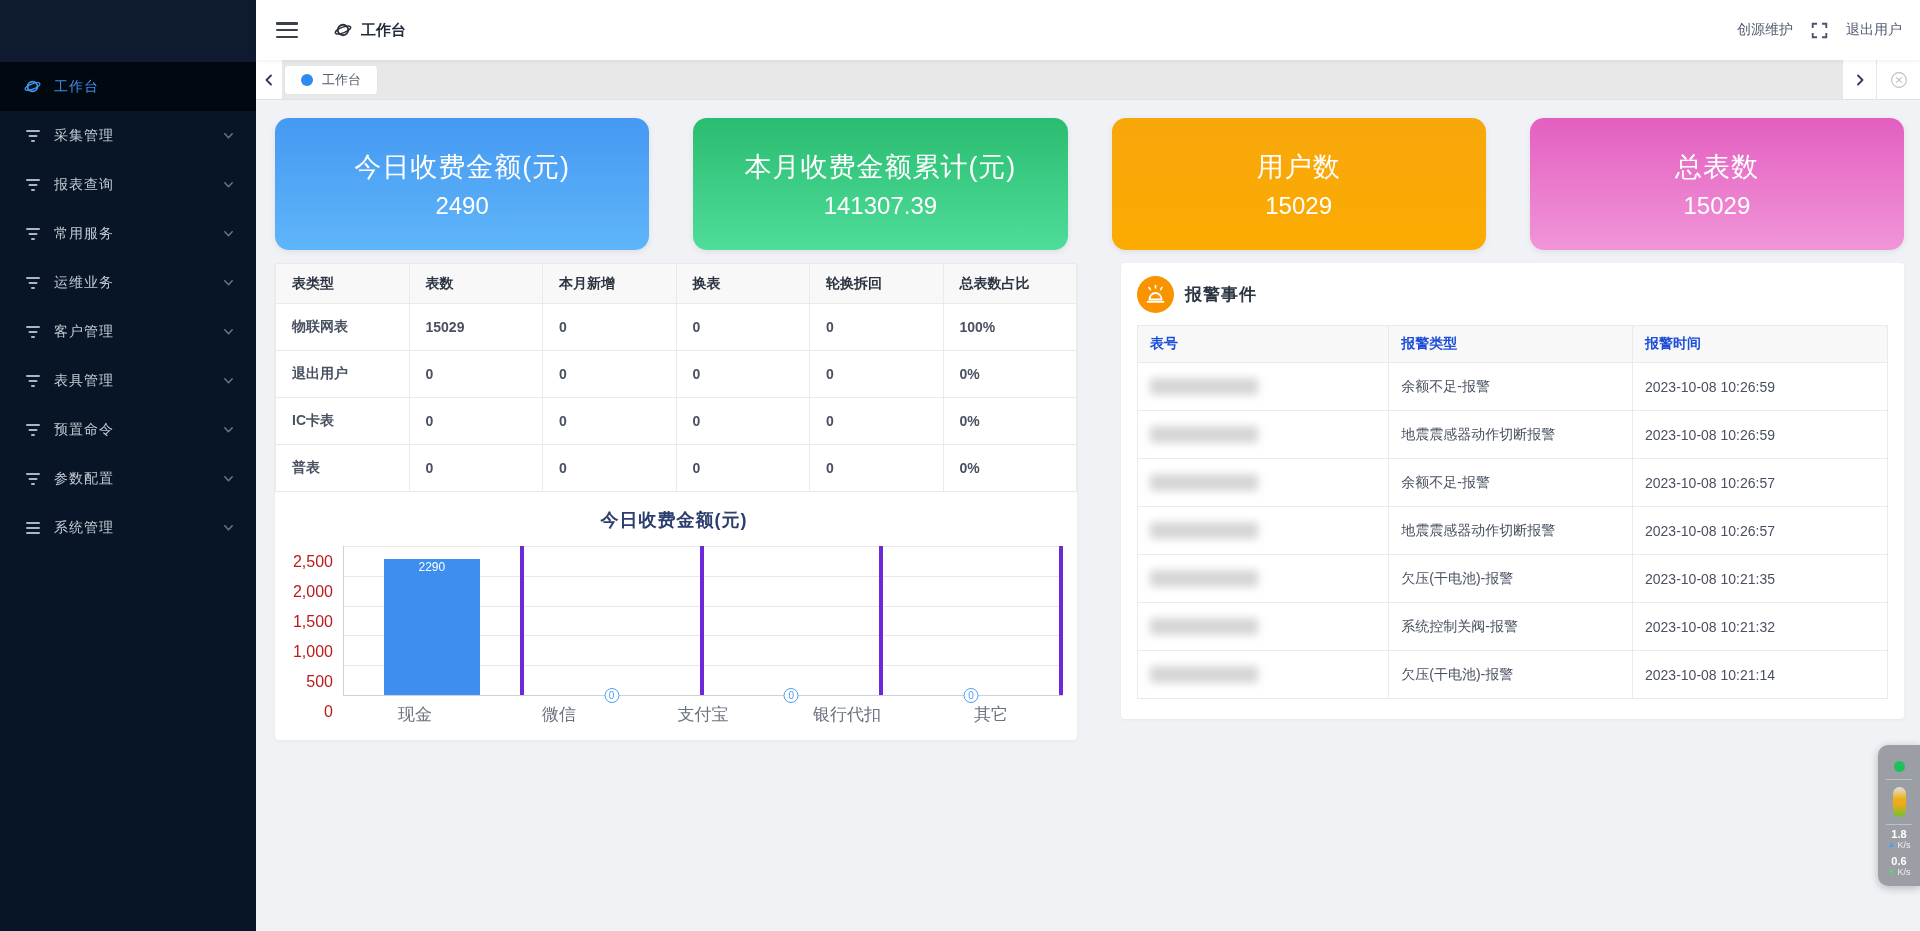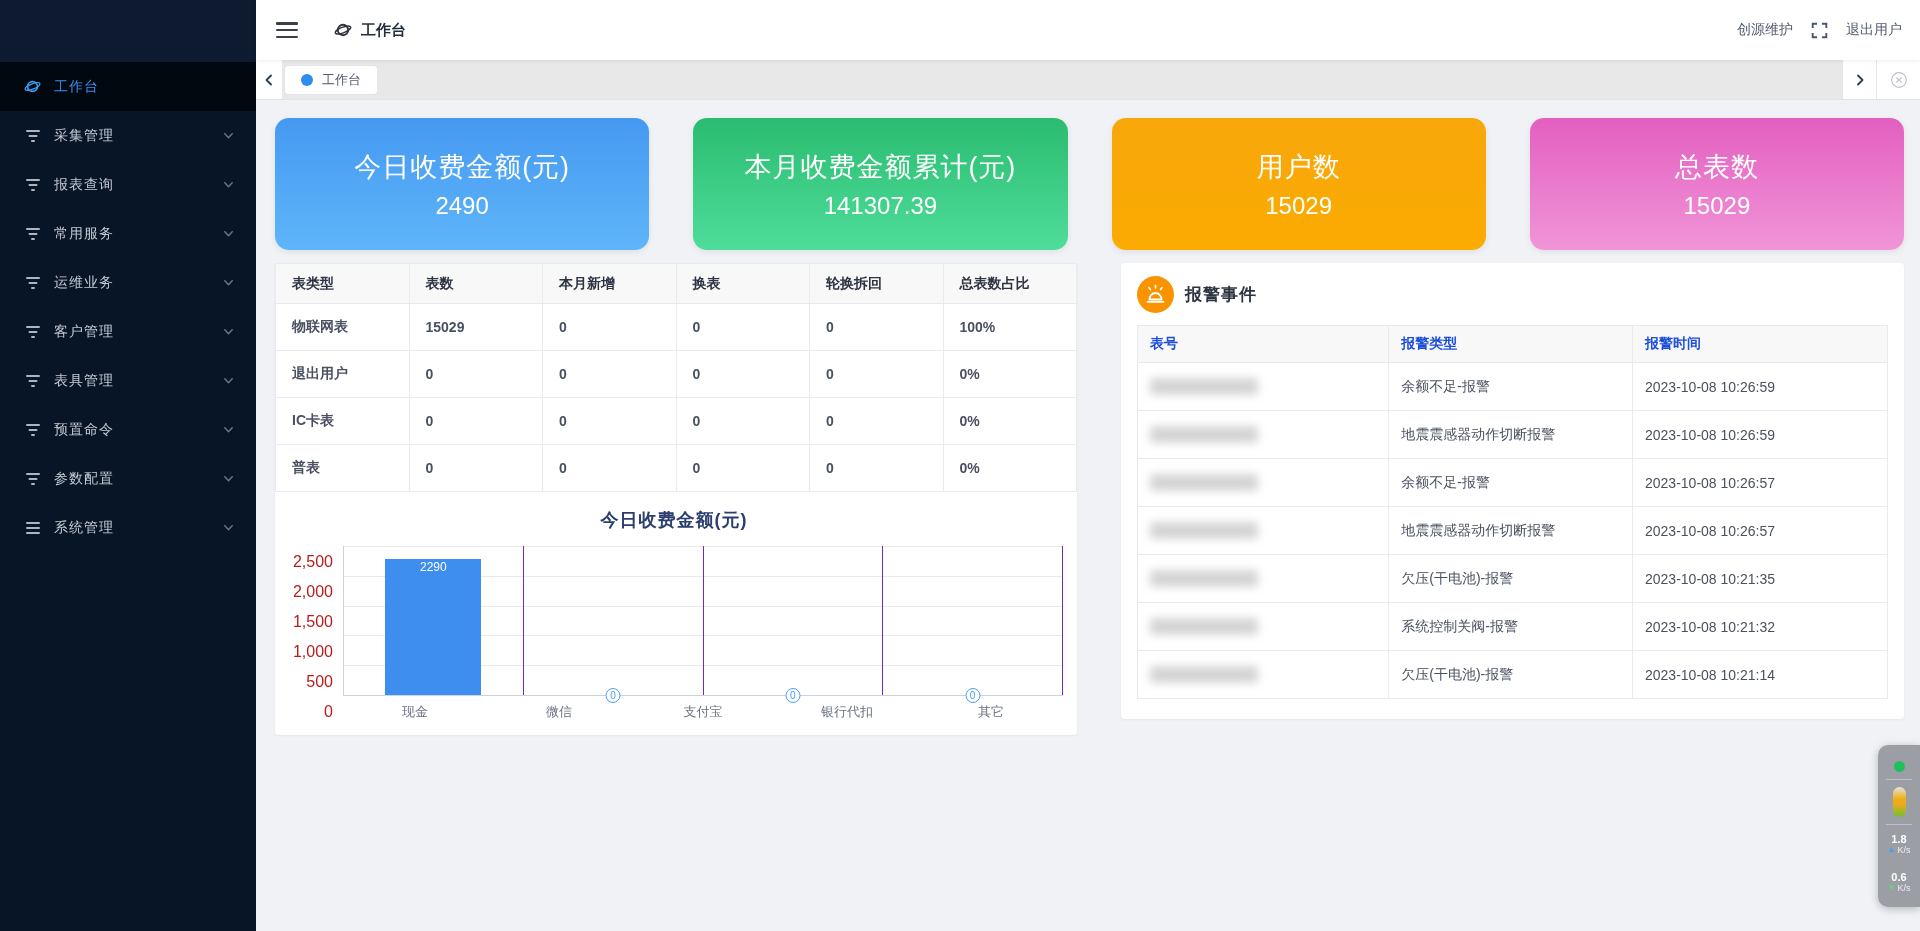--- a/index.html
+++ b/index.html
@@ -58,39 +58,39 @@
   .chart-title { text-align:center; font-size:18px; font-weight:bold; color:#2c3e6e; margin-bottom:14px; letter-spacing:1px; }
   .chart-body { display:flex; }
   .y-axis { width:58px; position:relative; height:150px; flex:0 0 58px; }
   .y-axis span { position:absolute; right:10px; transform:translateY(-50%); font-size:16px; color:#b91c1c;margin-top:16px; }
   .y-axis span:nth-child(1){top:0;} .y-axis span:nth-child(2){top:20%;} .y-axis span:nth-child(3){top:40%;}
   .y-axis span:nth-child(4){top:60%;} .y-axis span:nth-child(5){top:80%;} .y-axis span:nth-child(6){top:100%;}
   .plot { flex:1; height:150px; position:relative; border-left:1px solid #ccd2da; border-bottom:1px solid #ccd2da; display:flex; }
   .hline { position:absolute; left:0; right:0; height:1px; background:#e9e9e9; }
   .hline:nth-child(1){top:0;} .hline:nth-child(2){top:20%;} .hline:nth-child(3){top:40%;}
   .hline:nth-child(4){top:60%;} .hline:nth-child(5){top:80%;}
-  .slot { flex:1; position:relative; border-right:1px solid #6d28d9; }
+  .slot { flex:1; position:relative; border-right:4px solid #6d28d9; }
   .bar { position:absolute; bottom:0; left:50%; transform:translateX(-50%); width:66%; max-width:96px; background:#3e8ef0; }
   .bar-label { position:absolute; top:1px; left:50%; transform:translateX(-50%); color:#fff; font-size:12px; white-space:nowrap; }
   .bar.zero .bar-label { top:auto; bottom:-8px; width:15px; height:15px; line-height:13px; border:1px solid #4aa0f5; border-radius:50%; color:#4aa0f5; font-size:10px; text-align:center; background:#fff; }
   .x-labels { display:flex; margin-left:58px; margin-top:7px; }
-  .x-labels span { flex:1; text-align:center; font-size:13px; color:#6b7280; }
+  .x-labels span { flex:1; text-align:center; font-size:17px; color:#6b7280; }
 
   
   .alarm { padding:13px 16px 20px; }
   .alarm-head { display:flex; align-items:center; gap:11px; margin-bottom:12px; }
   .alarm-head .a-title { font-size:17px; font-weight:bold; color:#2c3442; letter-spacing:1px; }
   table.alarms { width:100%; border-collapse:collapse; table-layout:fixed; font-size:14px; color:#495060; }
   table.alarms th, table.alarms td { border:1px solid #e8eaec; padding:0 12px; text-align:left; font-weight:normal; }
   table.alarms th { background:#f8f8f9; height:37px; font-weight:bold; color:#1d4ed8; }
   table.alarms td { height:48px; }
   .blur-blob { width:108px; height:17px; border-radius:3px; background:#c7c7c9; filter:blur(4px); opacity:.75; }
 
   
-  .net-widget { position:absolute; right:0; top:745px; width:42px; height:162px; background:rgba(142,146,154,.88); border-radius:10px 0 0 10px; display:flex; flex-direction:column; align-items:center; padding:8px 0 6px; color:#fff; box-shadow:0 2px 8px rgba(0,0,0,.25); }
+  .net-widget { position:absolute; right:0; top:745px; width:42px; height:141px; background:rgba(142,146,154,.88); border-radius:10px 0 0 10px; display:flex; flex-direction:column; align-items:center; padding:8px 0 6px; color:#fff; box-shadow:0 2px 8px rgba(0,0,0,.25); }
   .nw-sec { display:flex; flex-direction:column; align-items:center; justify-content:center; flex:1; width:100%; }
   .nw-div { width:26px; height:1px; background:rgba(255,255,255,.35); }
   .nw-dot { width:11px; height:11px; border-radius:50%; background:#1fc05c; }
   .nw-pill { width:13px; height:30px; border-radius:7px; background:linear-gradient(180deg,#e3e3e3 0%,#ecb015 40%,#f2a91c 55%,#6fc32a 100%); }
   .nw-num { font-size:11px; font-weight:bold; line-height:12px; }
   .nw-unit { font-size:9px; color:rgba(255,255,255,.85); line-height:10px; display:flex; align-items:center; gap:2px; }
   .arr-up { color:#3da2ff; font-size:8px; } .arr-dn { color:#55e06a; font-size:8px; }
 
   svg { display:block; }
 </style>

